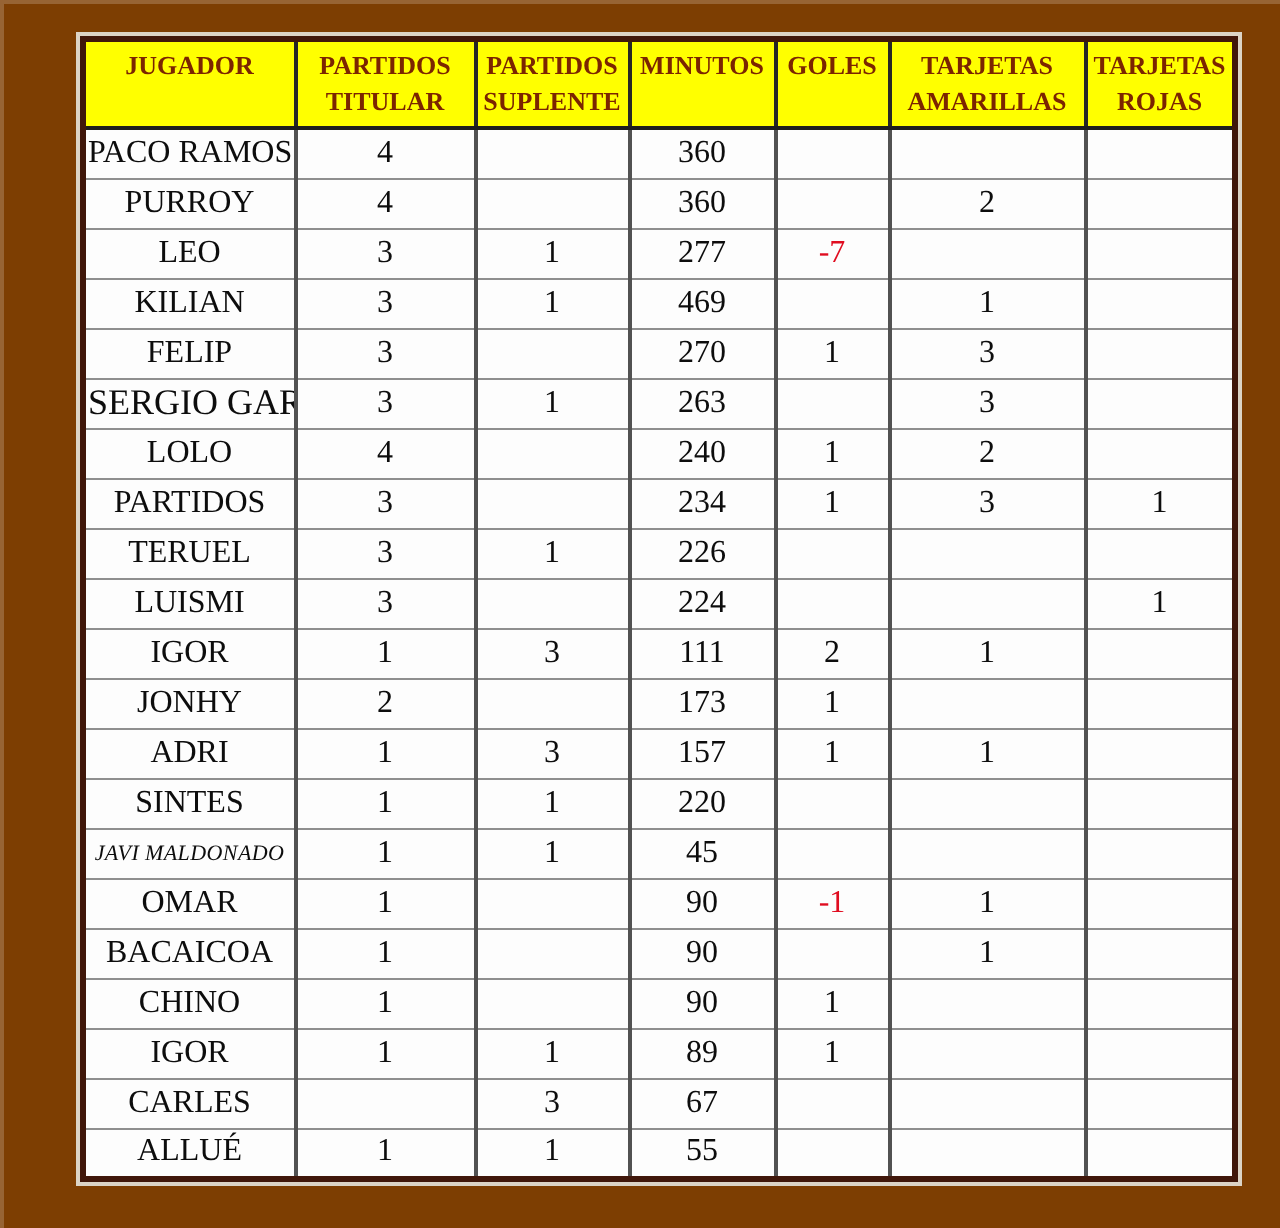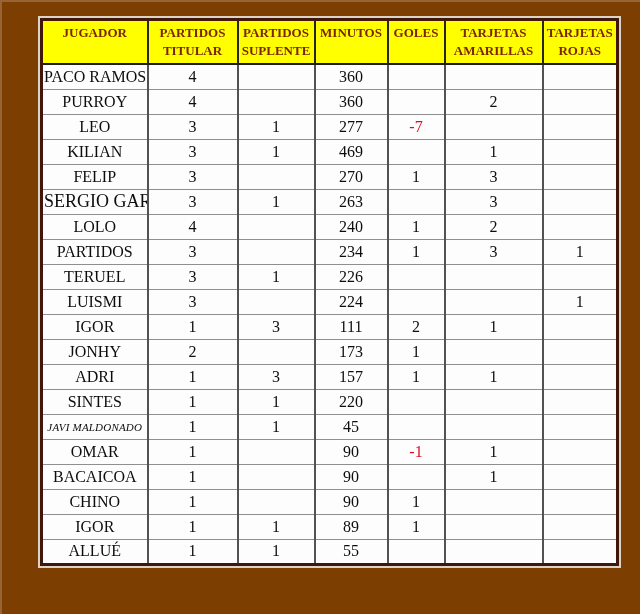--- a/index.html
+++ b/index.html
@@ -260,20 +260,29 @@
         <tr>
           <td>IGOR</td>
           <td>1</td>
           <td>1</td>
           <td>89</td>
           <td>1</td>
           <td></td>
           <td></td>
         </tr>
         <tr>
+          <td>CARLES</td>
+          <td></td>
+          <td>3</td>
+          <td>67</td>
+          <td></td>
+          <td></td>
+          <td></td>
+        </tr>
+        <tr>
           <td>ALLUÉ</td>
           <td>1</td>
           <td>1</td>
           <td>55</td>
           <td></td>
           <td></td>
           <td></td>
         </tr>
       </tbody>
   </table>

